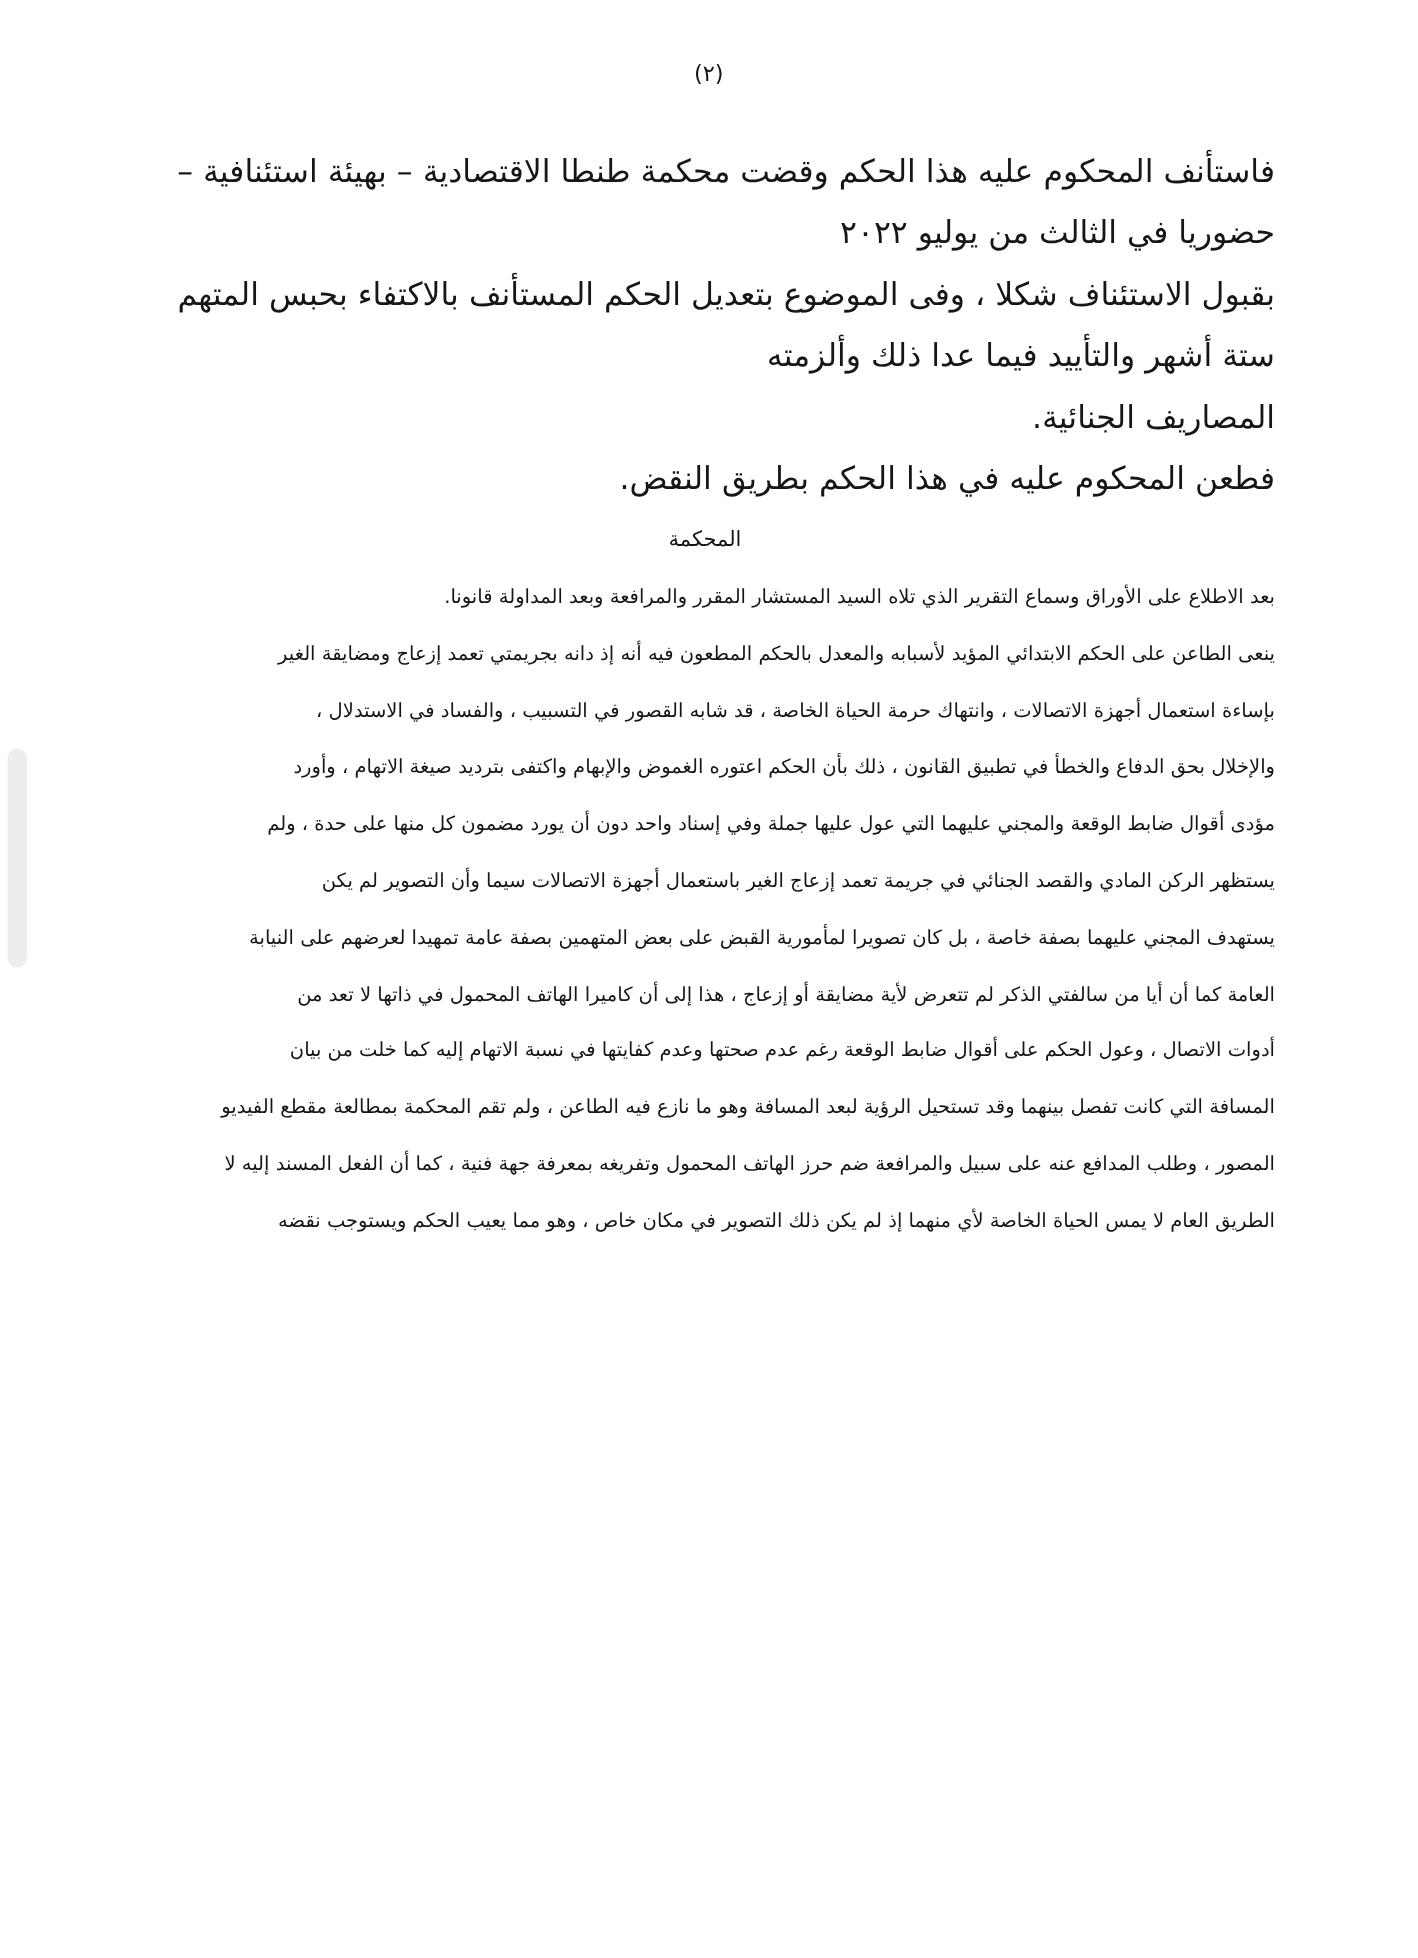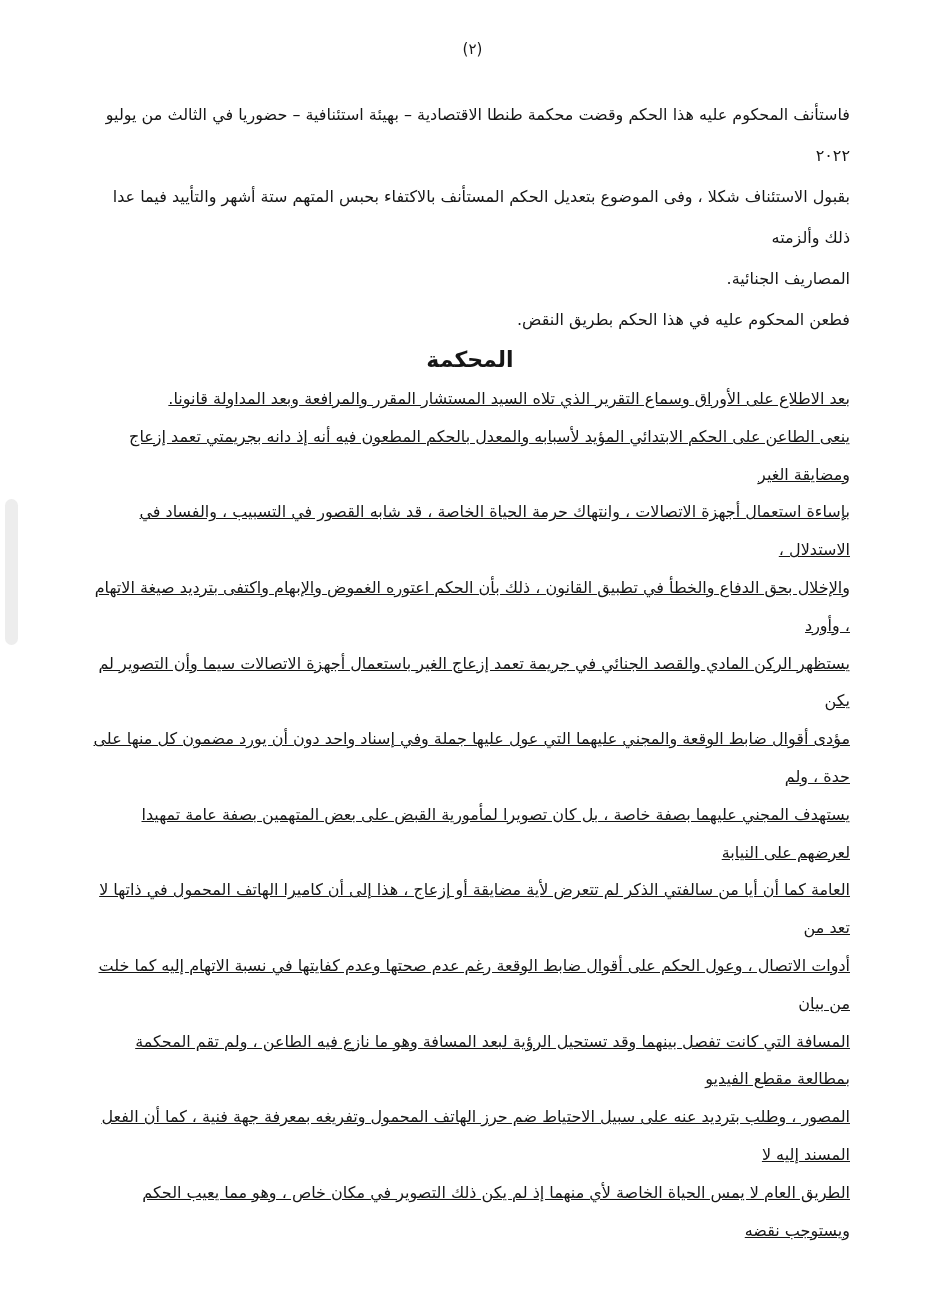--- a/index.html
+++ b/index.html
@@ -23,34 +23,33 @@
   }
   .content {
     position: absolute;
     top: 94px;
     right: 95px;
     left: 90px;
     direction: rtl;
     text-align: right;
   }
   .top-block .line {
-    font-size: 16px;
+    font-size: 21px;
     line-height: 41px;
     white-space: normal;
   }
   .section-heading {
     text-align: center;
-    font-weight: bold;
-    font-size: 22px;
+    font-weight: normal;
+    font-size: 14px;
     line-height: 40px;
   }
   .bottom-block .line {
-    font-size: 16px;
+    font-size: 13px;
     line-height: 37.8px;
-    text-decoration: underline;
   }
   .scrollbar-thumb {
     position: absolute;
     left: 5px;
     top: 499px;
     width: 13px;
     height: 146px;
     background: #ededed;
     border-radius: 7px;
   }
@@ -70,23 +69,23 @@
     <div class="line">فطعن المحكوم عليه في هذا الحكم بطريق النقض.</div>
   </div>
 
   <div class="section-heading">المحكمة</div>
 
   <div class="bottom-block">
     <div class="line">بعد الاطلاع على الأوراق وسماع التقرير الذي تلاه السيد المستشار المقرر والمرافعة وبعد المداولة قانونا.</div>
     <div class="line">ينعى الطاعن على الحكم الابتدائي المؤيد لأسبابه والمعدل بالحكم المطعون فيه أنه إذ دانه بجريمتي تعمد إزعاج ومضايقة الغير</div>
     <div class="line">بإساءة استعمال أجهزة الاتصالات ، وانتهاك حرمة الحياة الخاصة ، قد شابه القصور في التسبيب ، والفساد في الاستدلال ،</div>
     <div class="line">والإخلال بحق الدفاع والخطأ في تطبيق القانون ، ذلك بأن الحكم اعتوره الغموض والإبهام واكتفى بترديد صيغة الاتهام ، وأورد</div>
+    <div class="line">مؤدى أقوال ضابط الوقعة والمجني عليهما التي عول عليها جملة وفي إسناد واحد دون أن يورد مضمون كل منها على حدة ، ولم</div>
     <div class="line">يستظهر الركن المادي والقصد الجنائي في جريمة تعمد إزعاج الغير باستعمال أجهزة الاتصالات سيما وأن التصوير لم يكن</div>
-    <div class="line">مؤدى أقوال ضابط الوقعة والمجني عليهما التي عول عليها جملة وفي إسناد واحد دون أن يورد مضمون كل منها على حدة ، ولم</div>
     <div class="line">يستهدف المجني عليهما بصفة خاصة ، بل كان تصويرا لمأمورية القبض على بعض المتهمين بصفة عامة تمهيدا لعرضهم على النيابة</div>
     <div class="line">العامة كما أن أيا من سالفتي الذكر لم تتعرض لأية مضايقة أو إزعاج ، هذا إلى أن كاميرا الهاتف المحمول في ذاتها لا تعد من</div>
     <div class="line">أدوات الاتصال ، وعول الحكم على أقوال ضابط الوقعة رغم عدم صحتها وعدم كفايتها في نسبة الاتهام إليه كما خلت من بيان</div>
     <div class="line">المسافة التي كانت تفصل بينهما وقد تستحيل الرؤية لبعد المسافة وهو ما نازع فيه الطاعن ، ولم تقم المحكمة بمطالعة مقطع الفيديو</div>
-    <div class="line">المصور ، وطلب بترديد عنه على سبيل الاحتياط ضم حرز الهاتف المحمول وتفريغه بمعرفة جهة فنية ، كما أن الفعل المسند إليه لا</div>
+    <div class="line">المصور ، وطلب المدافع عنه على سبيل والمرافعة ضم حرز الهاتف المحمول وتفريغه بمعرفة جهة فنية ، كما أن الفعل المسند إليه لا</div>
     <div class="line">الطريق العام لا يمس الحياة الخاصة لأي منهما إذ لم يكن ذلك التصوير في مكان خاص ، وهو مما يعيب الحكم ويستوجب نقضه</div>
 
   </div>
 </div>
 
 </body></html>

